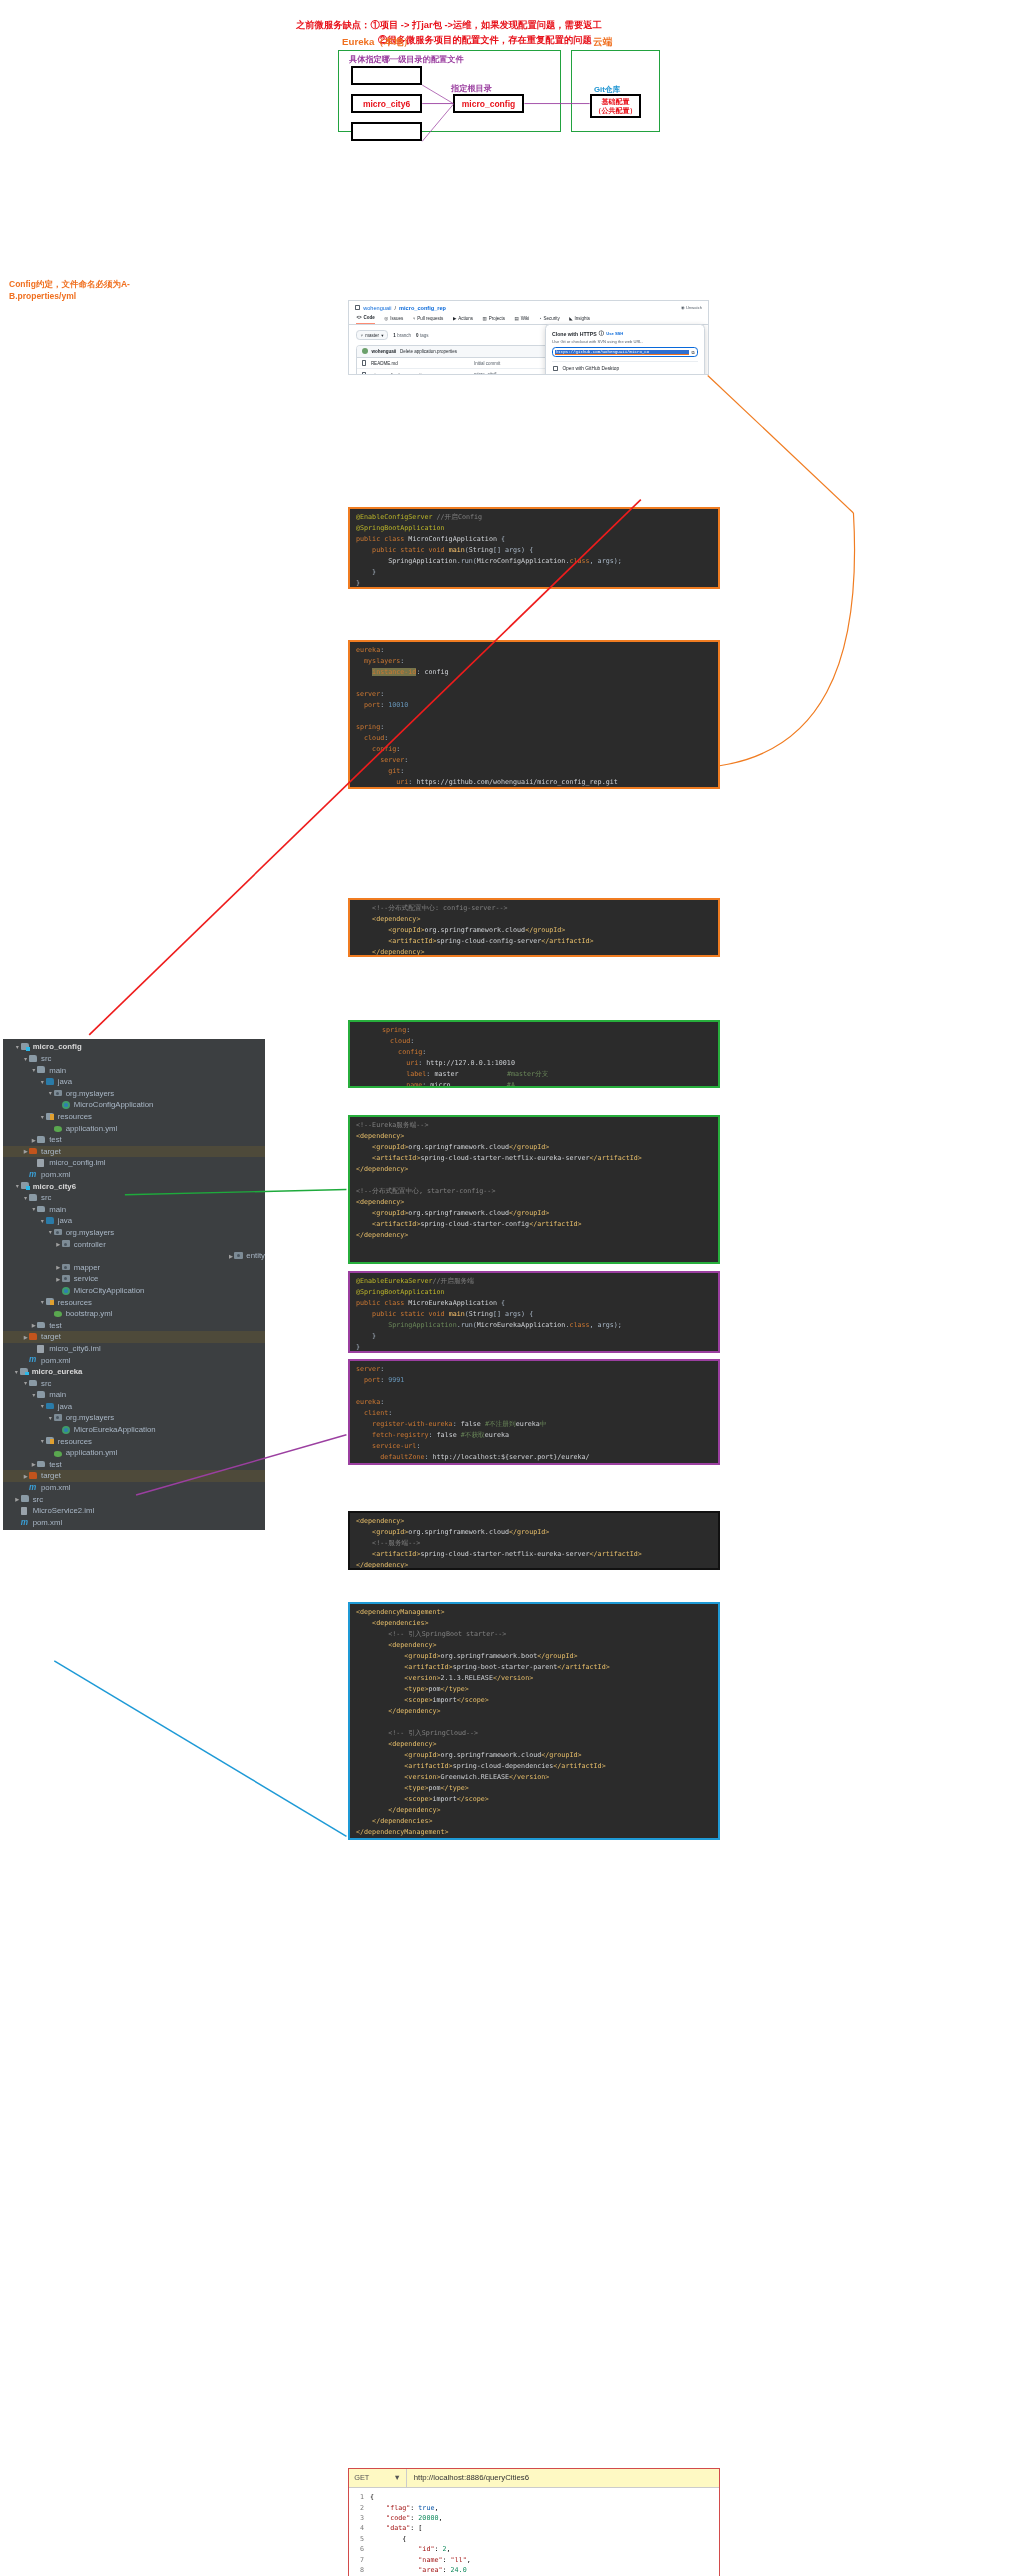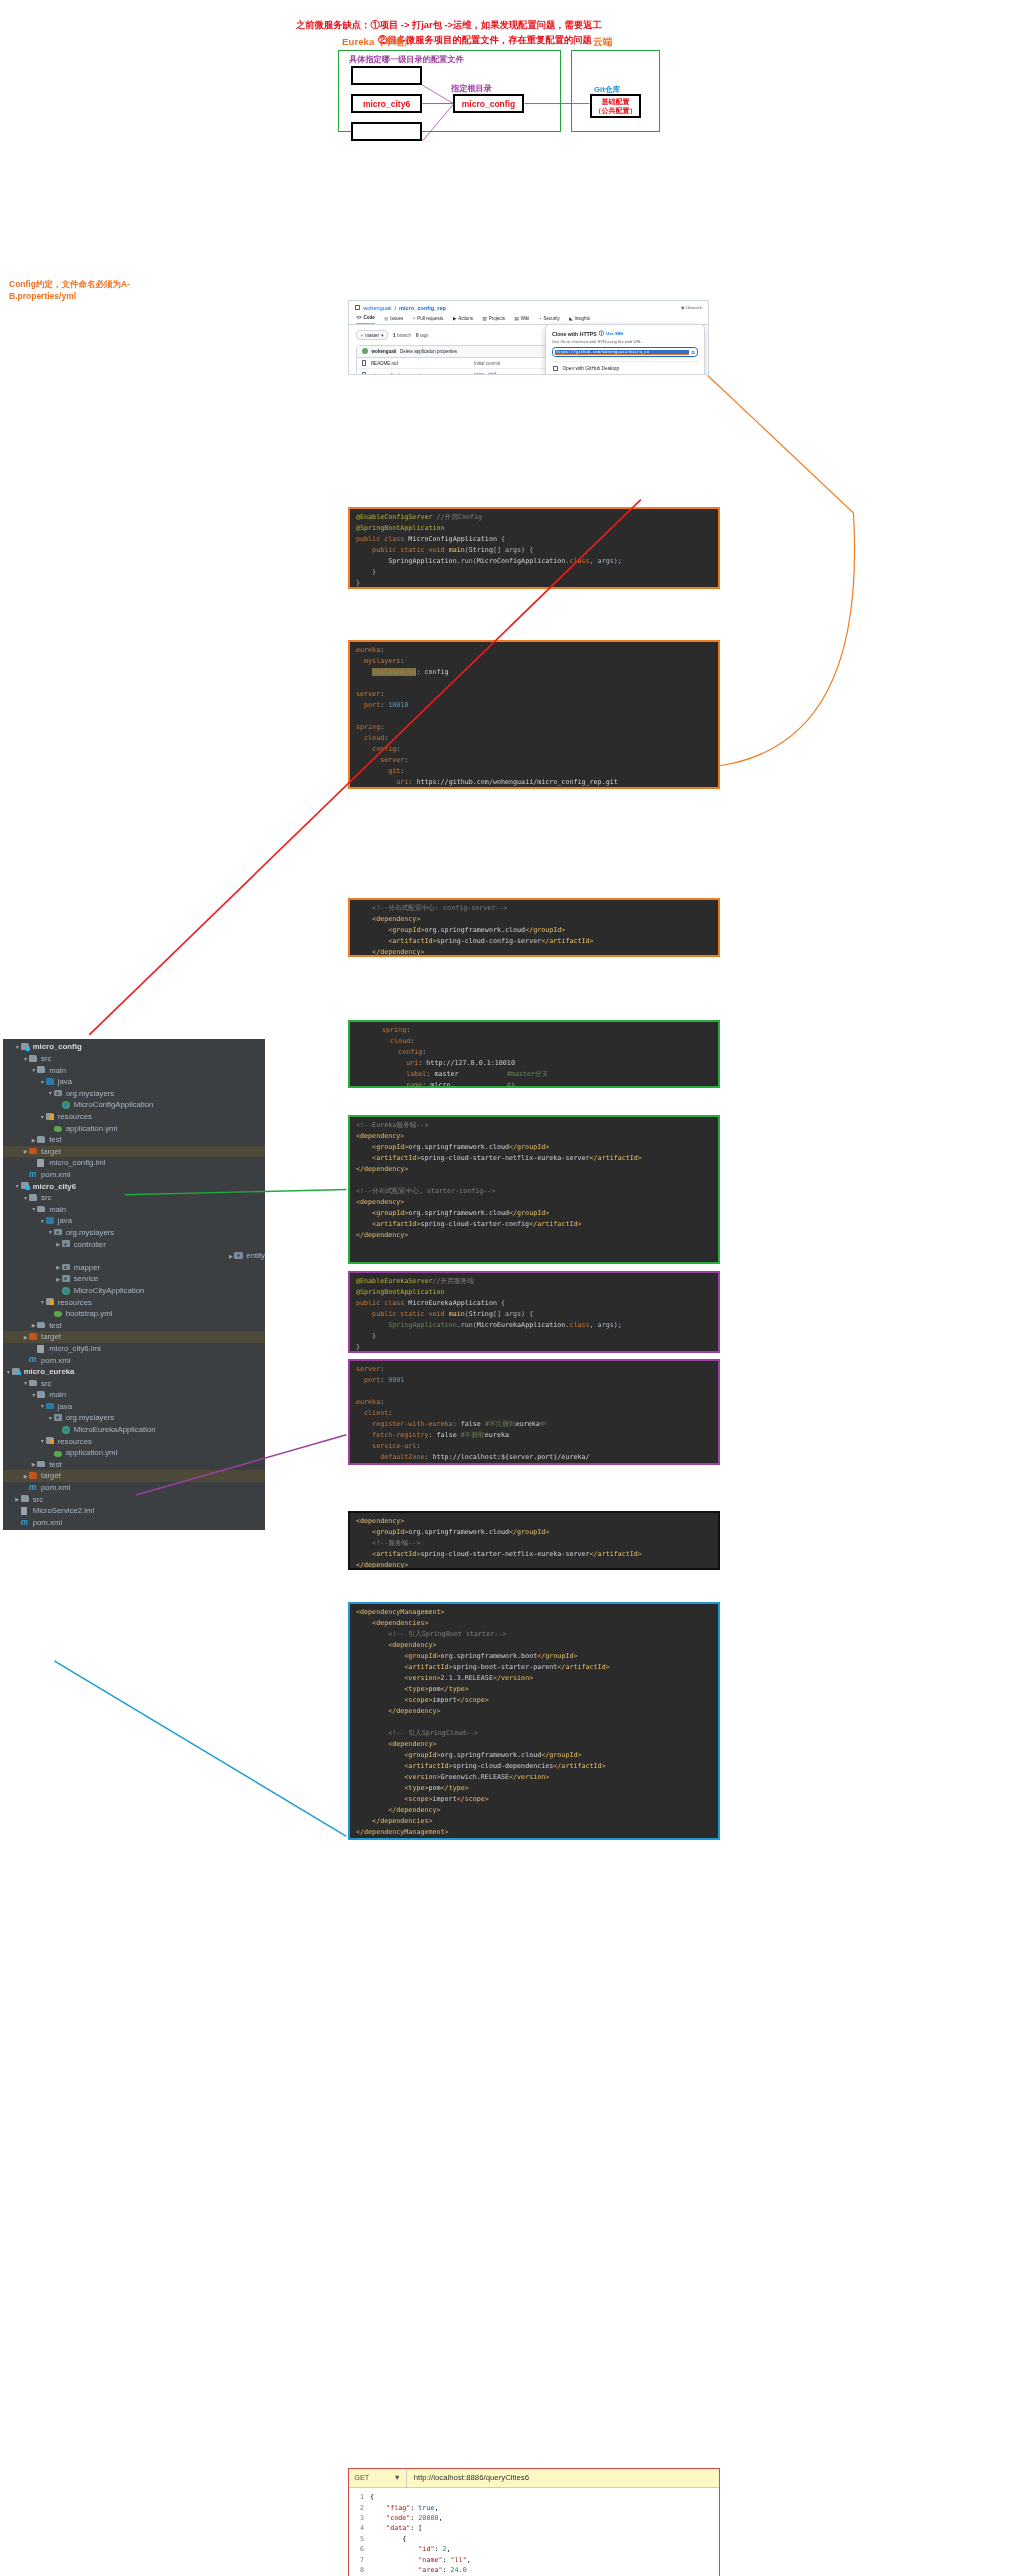--- a/index.html
+++ b/index.html
@@ -559,21 +559,21 @@
       <span class="ico">
         <span class="f-iml" style="position: absolute; left: 0px; top: 0px; width: 6.7px; height: 8.2px;"></span>
       </span>
       <span class="nm">micro_city6.iml</span>
     </div>
     <div class="tr" style="padding-left: 19.3px;">
       <span class="arw none"></span>
       <span class="ico f-pom">m</span>
       <span class="nm">pom.xml</span>
     </div>
-    <div class="tr" style="padding-left: 2px;">
+    <div class="tr" style="padding-left: 10px;">
       <span class="arw">▼</span>
       <span class="ico">
         <span class="f-mod" style="position: absolute; left: 0px; top: 0px; width: 8.2px; height: 6.7px;"></span>
       </span>
       <span class="nm b">micro_eureka</span>
     </div>
     <div class="tr" style="padding-left: 19.3px;">
       <span class="arw">▼</span>
       <span class="ico">
         <span class="f-grey" style="position: absolute; left: 0px; top: 0px; width: 8.2px; height: 6.7px;"></span>

